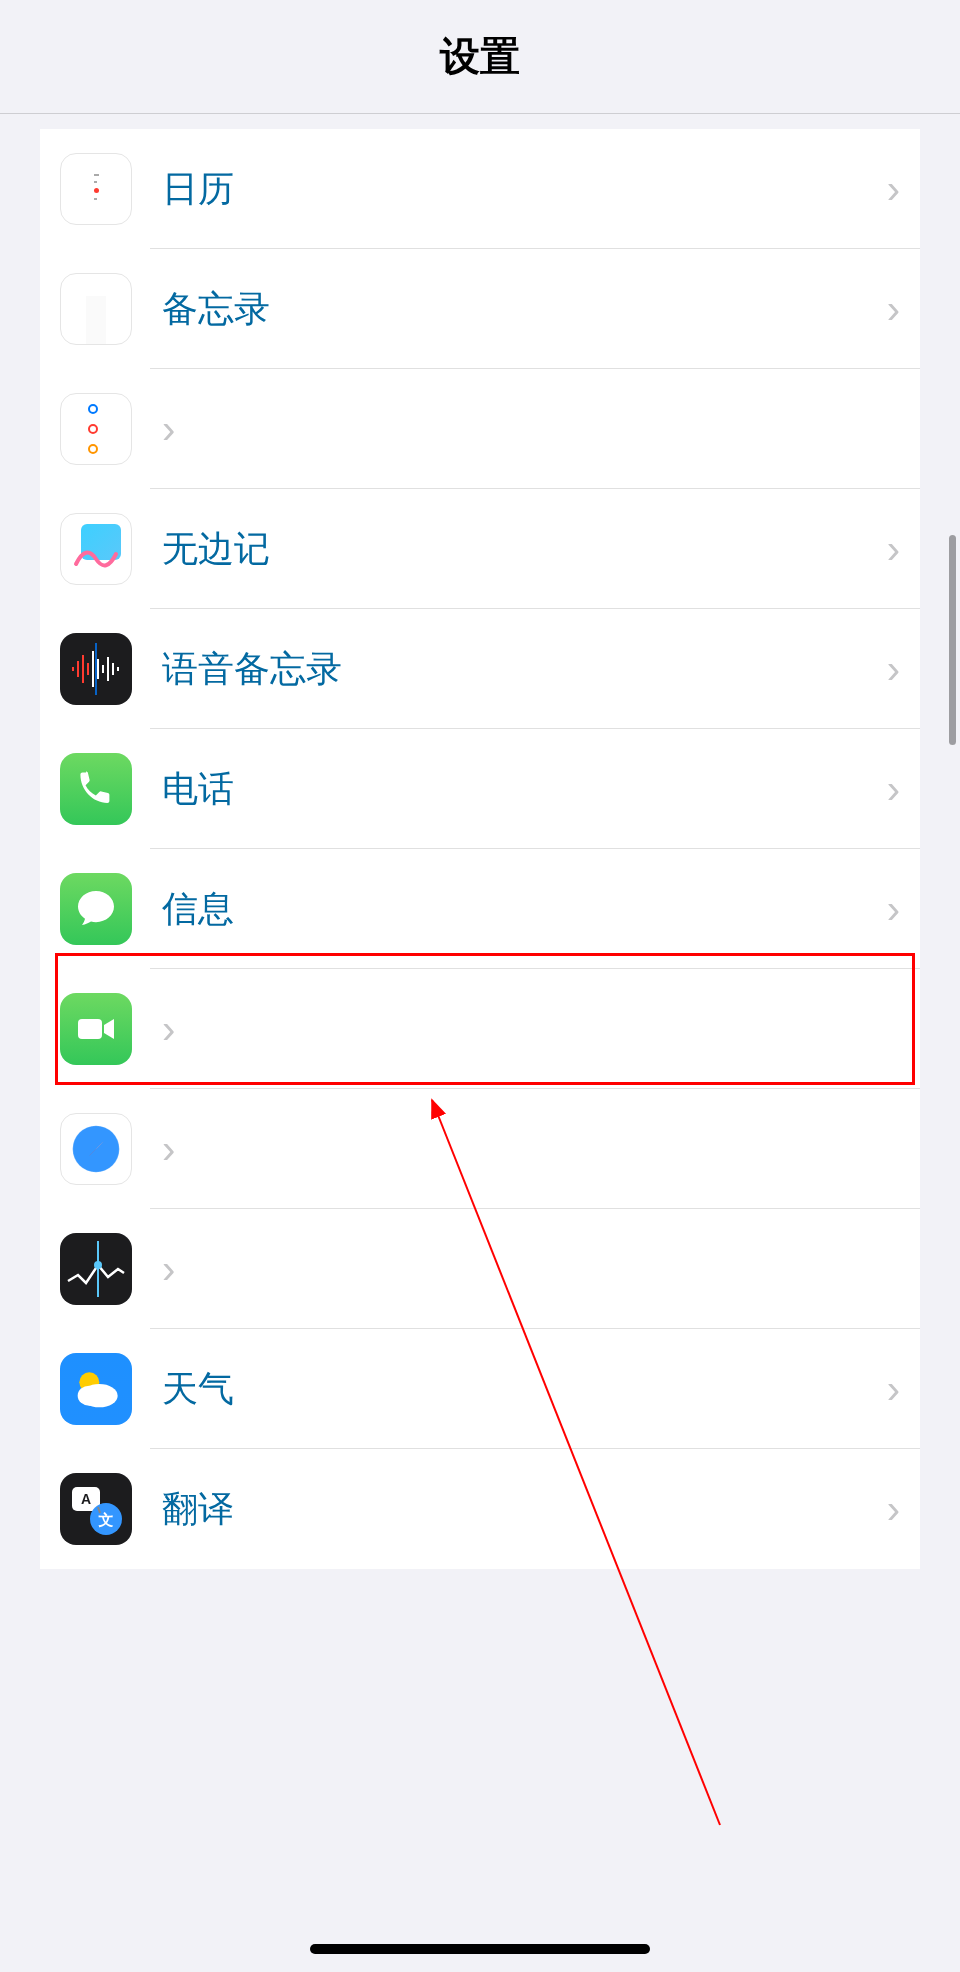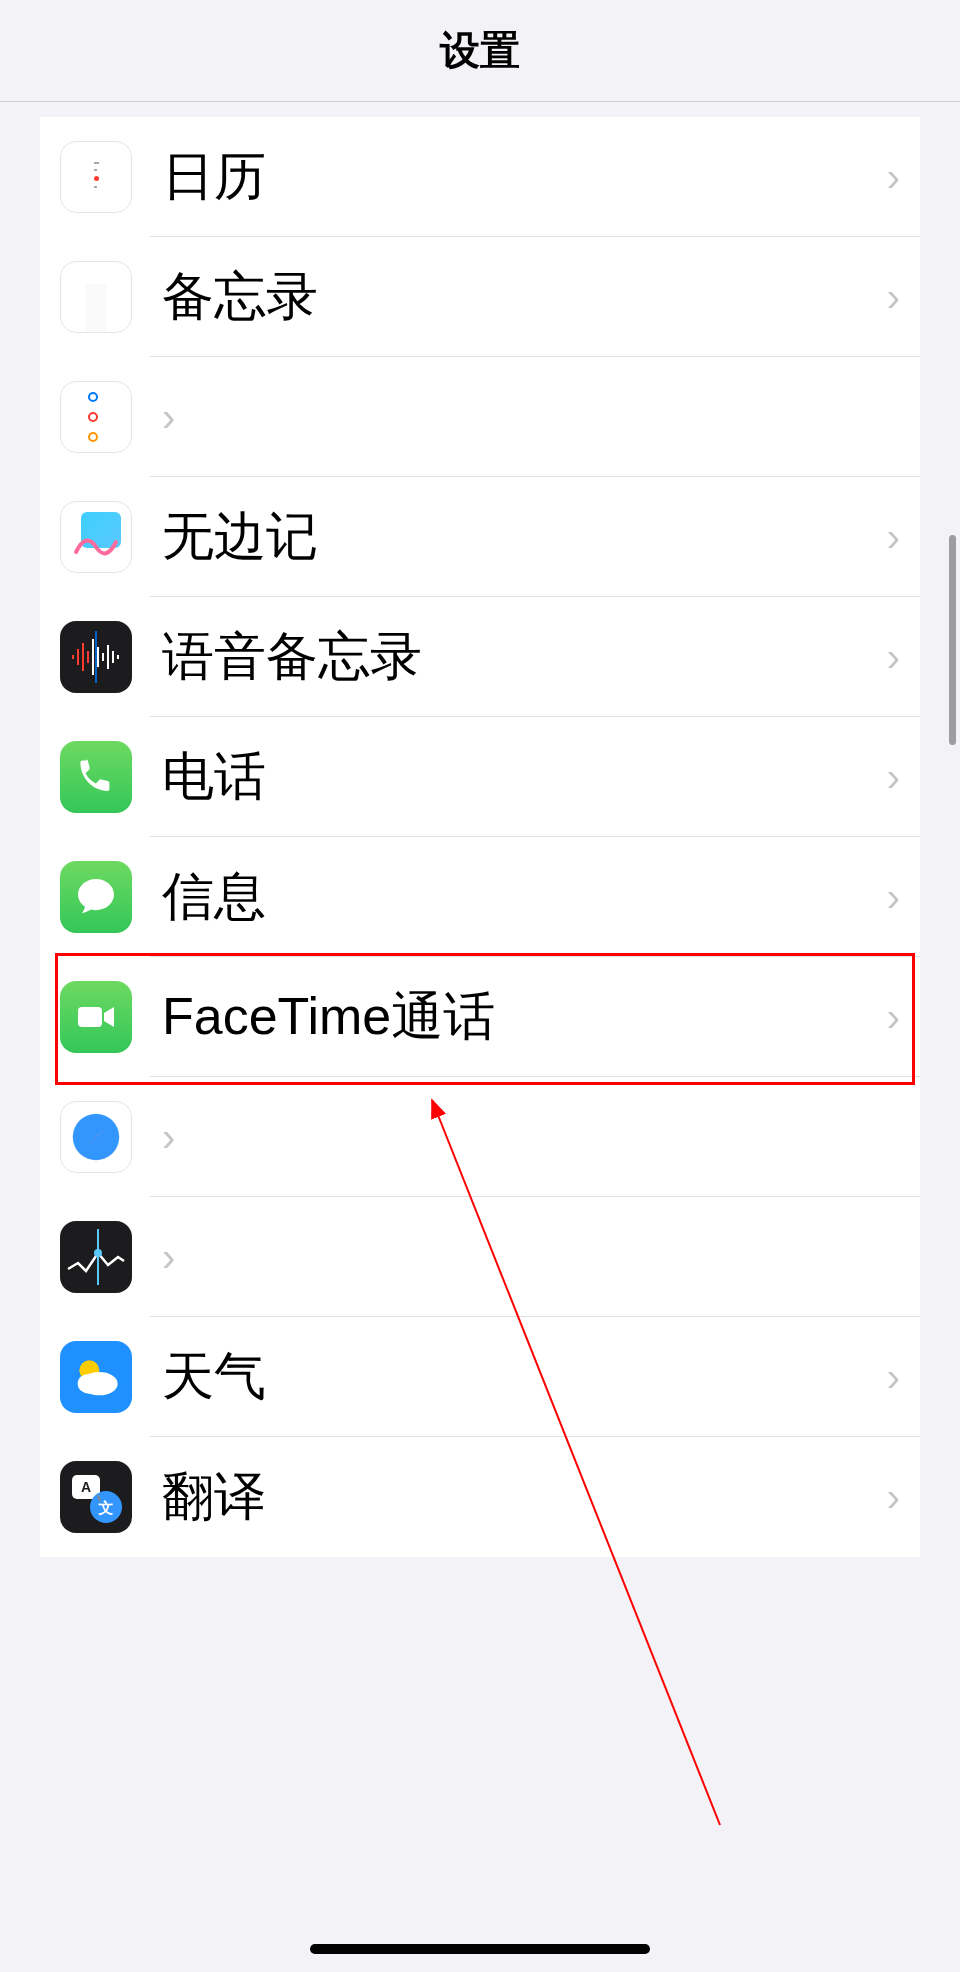--- a/index.html
+++ b/index.html
@@ -9,21 +9,21 @@
     }
     body {
       font-family: -apple-system, "PingFang SC", "Helvetica Neue", sans-serif;
       background: #f2f2f7;
       width: 960px;
       height: 1972px;
       overflow: hidden;
       position: relative;
     }
     .header {
-      height: 102px;
+      height: 114px;
       background: #f2f2f7;
       display: flex;
       align-items: center;
       justify-content: center;
       border-bottom: 1px solid rgba(0,0,0,0.15);
       position: relative;
     }
     .header-title {
       font-size: 40px;
       font-weight: 600;
@@ -57,22 +57,22 @@
       height: 72px;
       border-radius: 16px;
       margin-right: 30px;
       flex-shrink: 0;
       display: flex;
       align-items: center;
       justify-content: center;
       overflow: hidden;
     }
     .item-label {
-      font-size: 52px;
-      color: #000000;
+      font-size: 36px;
+      color: #0369a1;
       flex: 1;
     }
     .chevron {
       color: #c5c5c7;
       font-size: 40px;
       font-weight: 300;
     }
     .highlight-box {
       position: absolute;
       border: 3px solid #ff0000;
@@ -333,21 +333,20 @@
       <div class="list-item-divider"></div>
     </div>
 
     <div class="list-item">
       <div class="app-icon icon-facetime">
         <svg width="48" height="48" viewBox="0 0 24 24" fill="#fff">
           <rect x="3" y="7" width="12" height="10" rx="2"></rect>
           <path d="M16 10l5-3v10l-5-3z"></path>
         </svg>
       </div>
-      <div class="item-label">FaceTime通话</div>
       <div class="chevron">›</div>
       <div class="list-item-divider"></div>
     </div>
 
     <div class="list-item">
       <div class="app-icon icon-safari">
         <svg width="60" height="60" viewBox="0 0 72 72">
           <circle cx="36" cy="36" r="28" fill="#3396ff"></circle>
           <circle cx="36" cy="36" r="28" fill="none" stroke="#fff" stroke-width="1" opacity="0.3"></circle>
           <path d="M 48 24 L 38 34 L 24 48 L 34 38 Z" fill="#ff3b30"></path>

